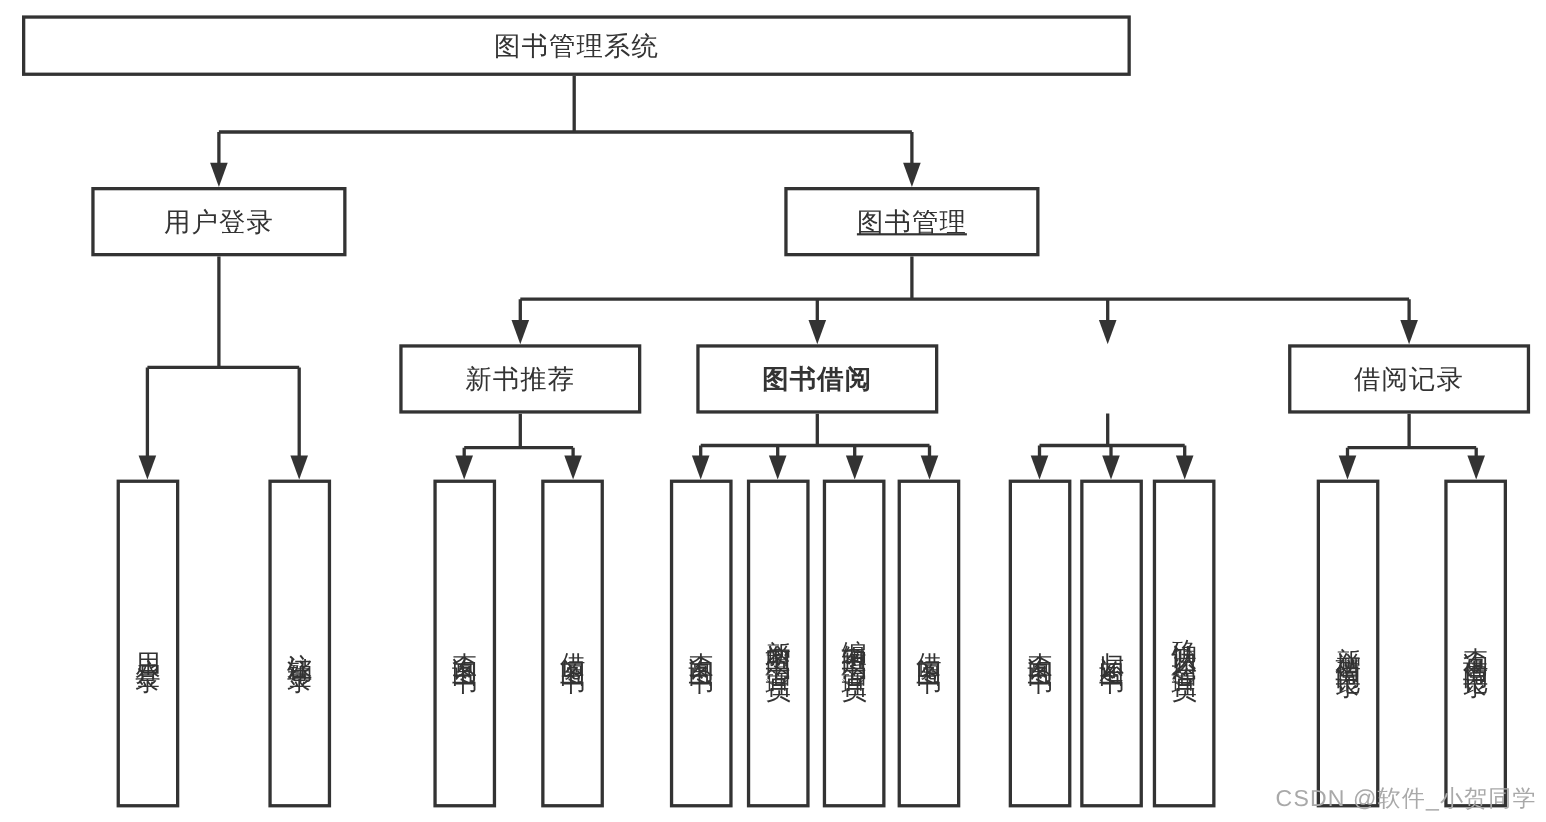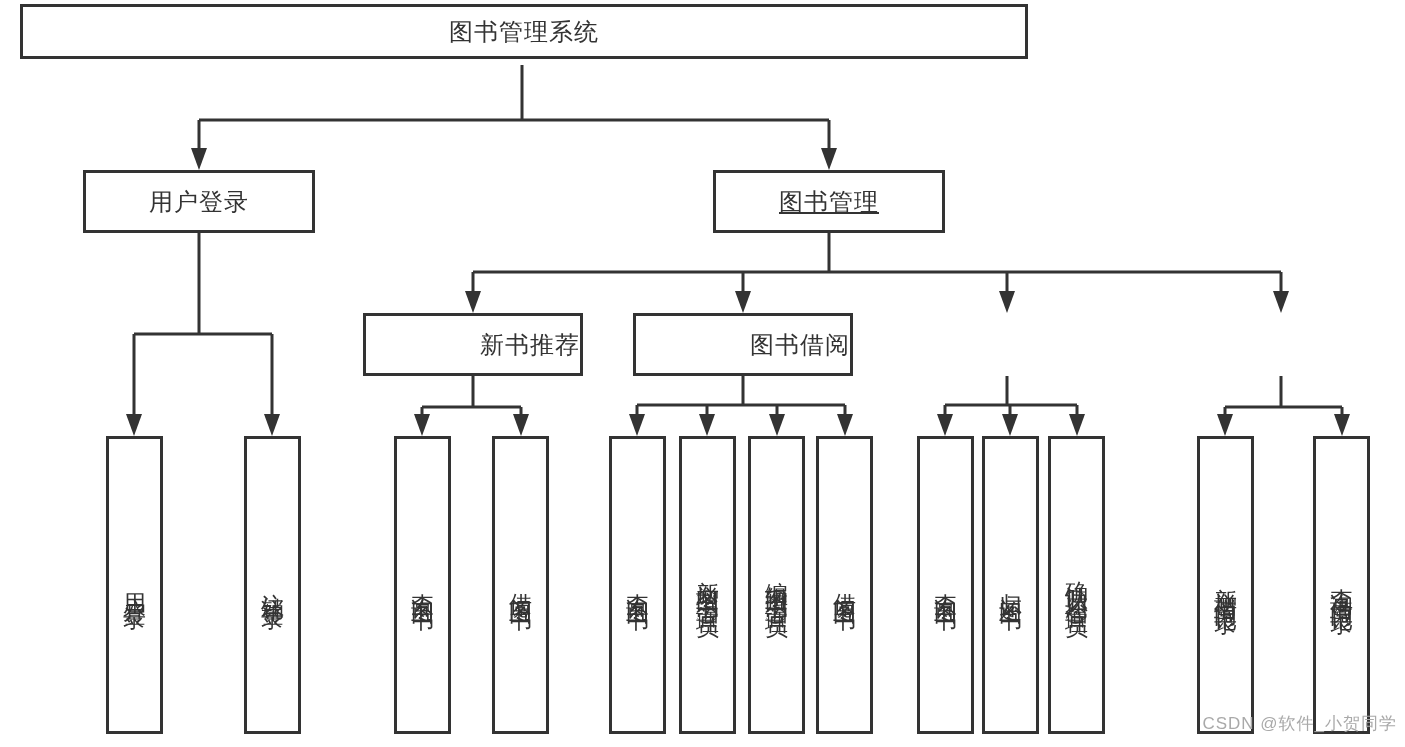--- a/index.html
+++ b/index.html
@@ -18,35 +18,35 @@
   svg.wires{position:absolute;left:0;top:0;}
   .box{
     position:absolute;
     box-sizing:border-box;
     border:3px solid var(--line);
     background:#ffffff;
     display:flex;align-items:center;justify-content:center;
     color:var(--text);
   }
   .hbox{font-size:24px;letter-spacing:1px;}
-  .root{left:20px;top:4px;width:1008px;height:55px;}
+  .root{left:20px;top:14px;width:1008px;height:55px;}
   .lvl2{height:63px;width:232px;top:170px;}
-  .lvl3{height:63px;width:220px;top:313px;justify-content:flex-end;}
+  .lvl3{height:63px;width:220px;top:313px;}
   .leaf{top:436px;width:57px;height:298px;}
   .leaf-label{
     writing-mode:vertical-rl;
     font-size:23px;
     letter-spacing:5px;
     color:var(--text);
     line-height:1;
   }
   .watermark{
     position:absolute;
     top:712px;right:8px;
-    font-size:17px;
+    font-size:21px;
     color:var(--wm);
     white-space:nowrap;
     letter-spacing:1px;
     margin-left:32px;
   }
 </style>
 </head>
 <body>
 
 <div class="canvas">
@@ -101,22 +101,25 @@
   <div class="box lvl2 hbox" style="left:83px;">
     <span>用户登录</span>
   </div>
   <div class="box lvl2 hbox" style="left:713px;text-decoration:underline;">
     <span>图书管理</span>
   </div>
 
   <div class="box lvl3 hbox" style="left:363px;">
     <span>新书推荐</span>
   </div>
-  <div class="box lvl3 hbox" style="left:633px;">
+  <div class="box lvl3 hbox" style="left:633px;font-weight:bold;">
     <span>图书借阅</span>
+  </div>
+  <div class="box lvl3 hbox" style="left:1171px;">
+    <span>借阅记录</span>
   </div>
 
   <div class="box leaf" style="left:106px;">
     <span class="leaf-label">用户登录</span>
   </div>
   <div class="box leaf" style="left:244px;">
     <span class="leaf-label">注销登录</span>
   </div>
 
   <div class="box leaf" style="left:394px;">

